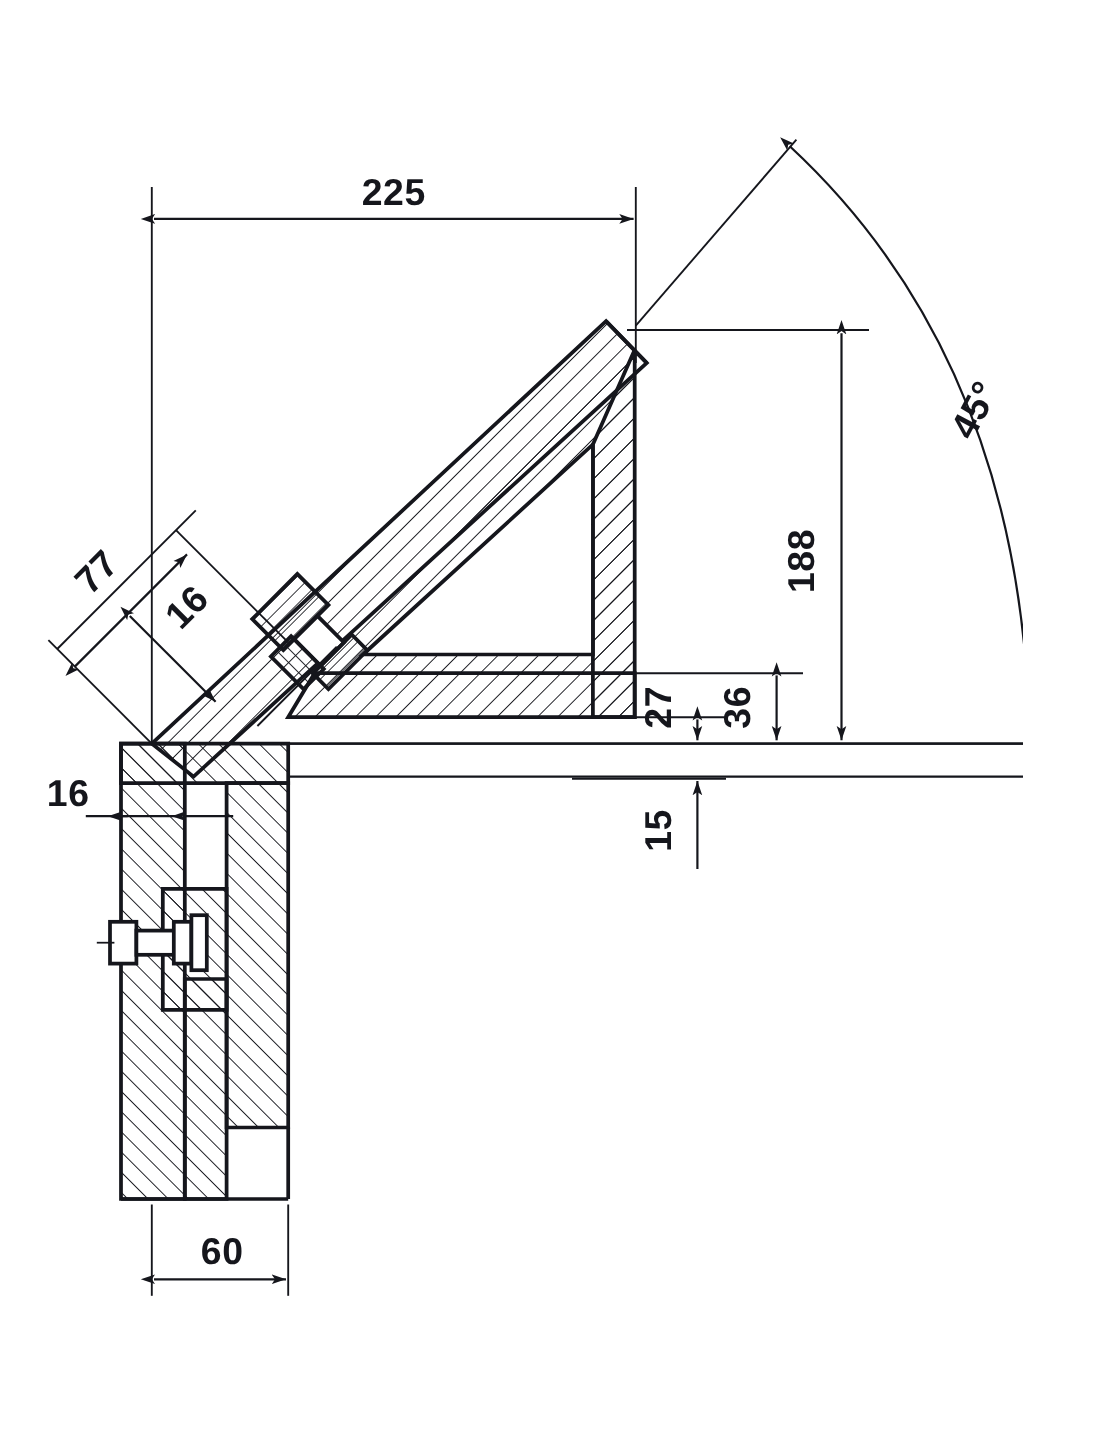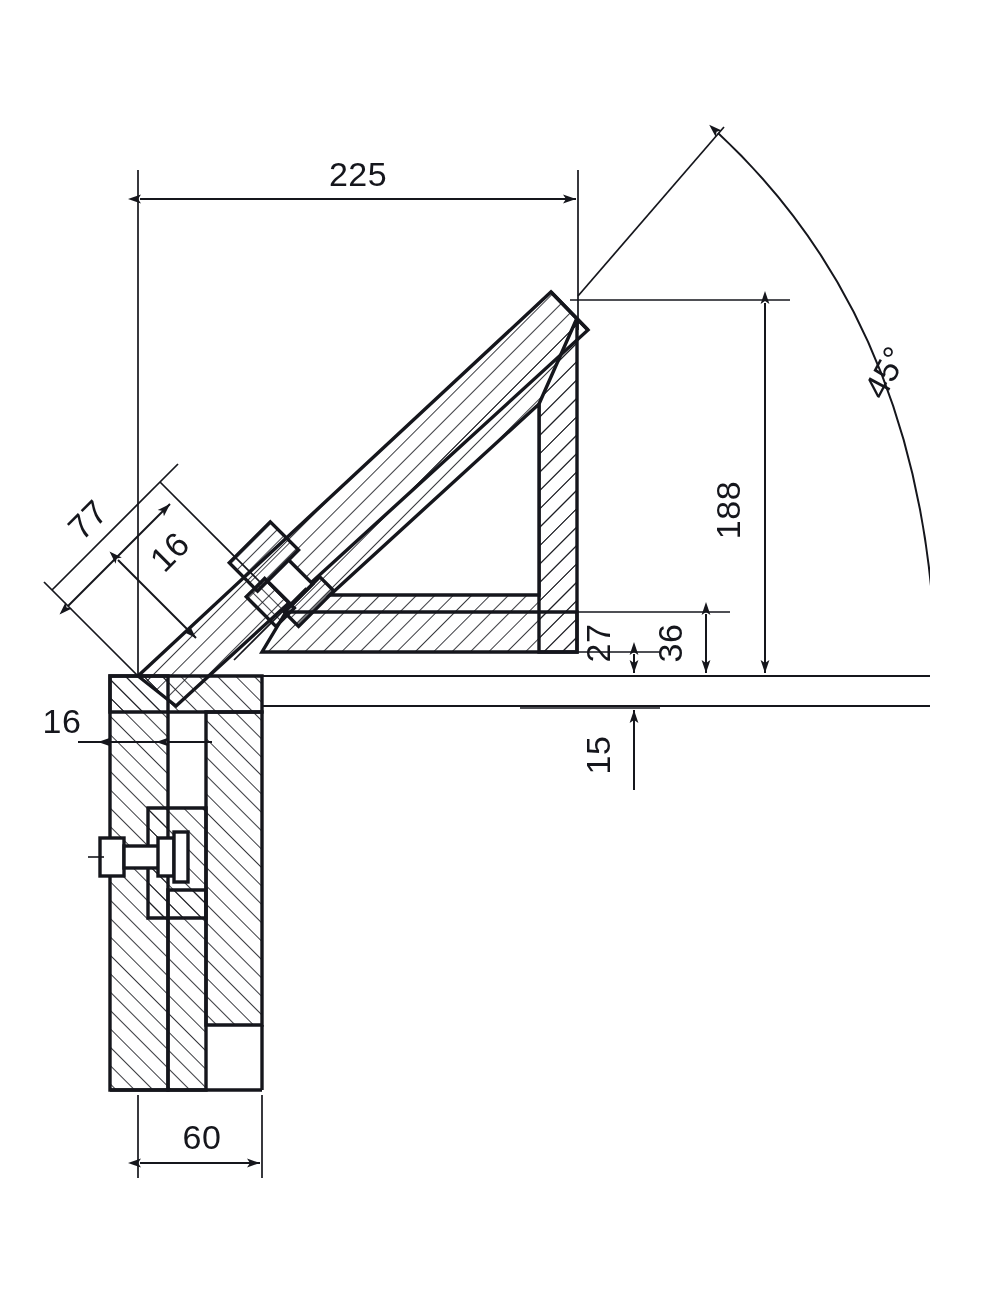--- a/index.html
+++ b/index.html
@@ -9,20 +9,21 @@
   }
   body {
     font-family: "Liberation Sans", sans-serif;
   }
   #drawing-root {
     position: relative;
     width: 930px;
     height: 1300px;
     background: #fde047;
     overflow: hidden;
+    font-weight: bold;
   }
   svg#cad {
     display: block;
     width: 1000px;
     height: 1300px;
   }
   .dim-text {
     font-family: "Liberation Sans", sans-serif;
     font-size: 34px;
     fill: #15161c;

